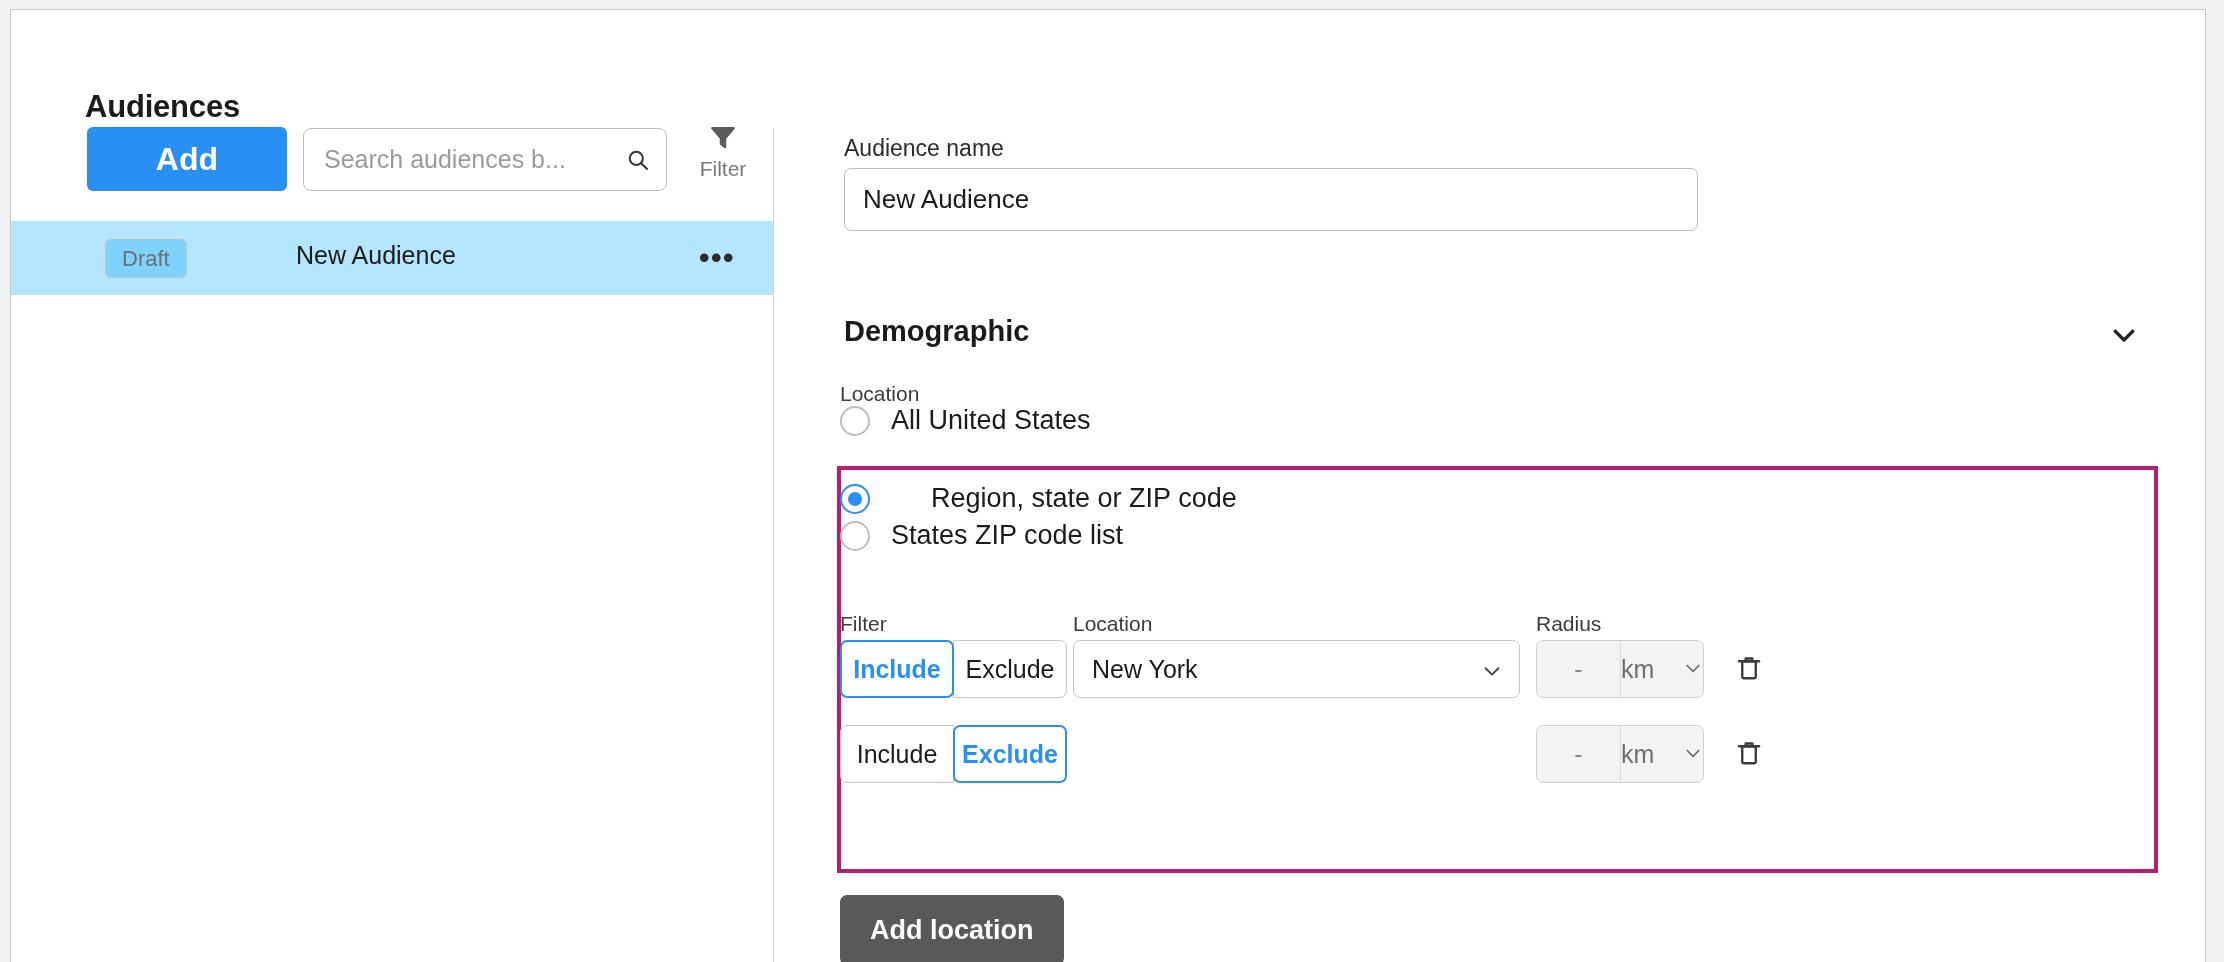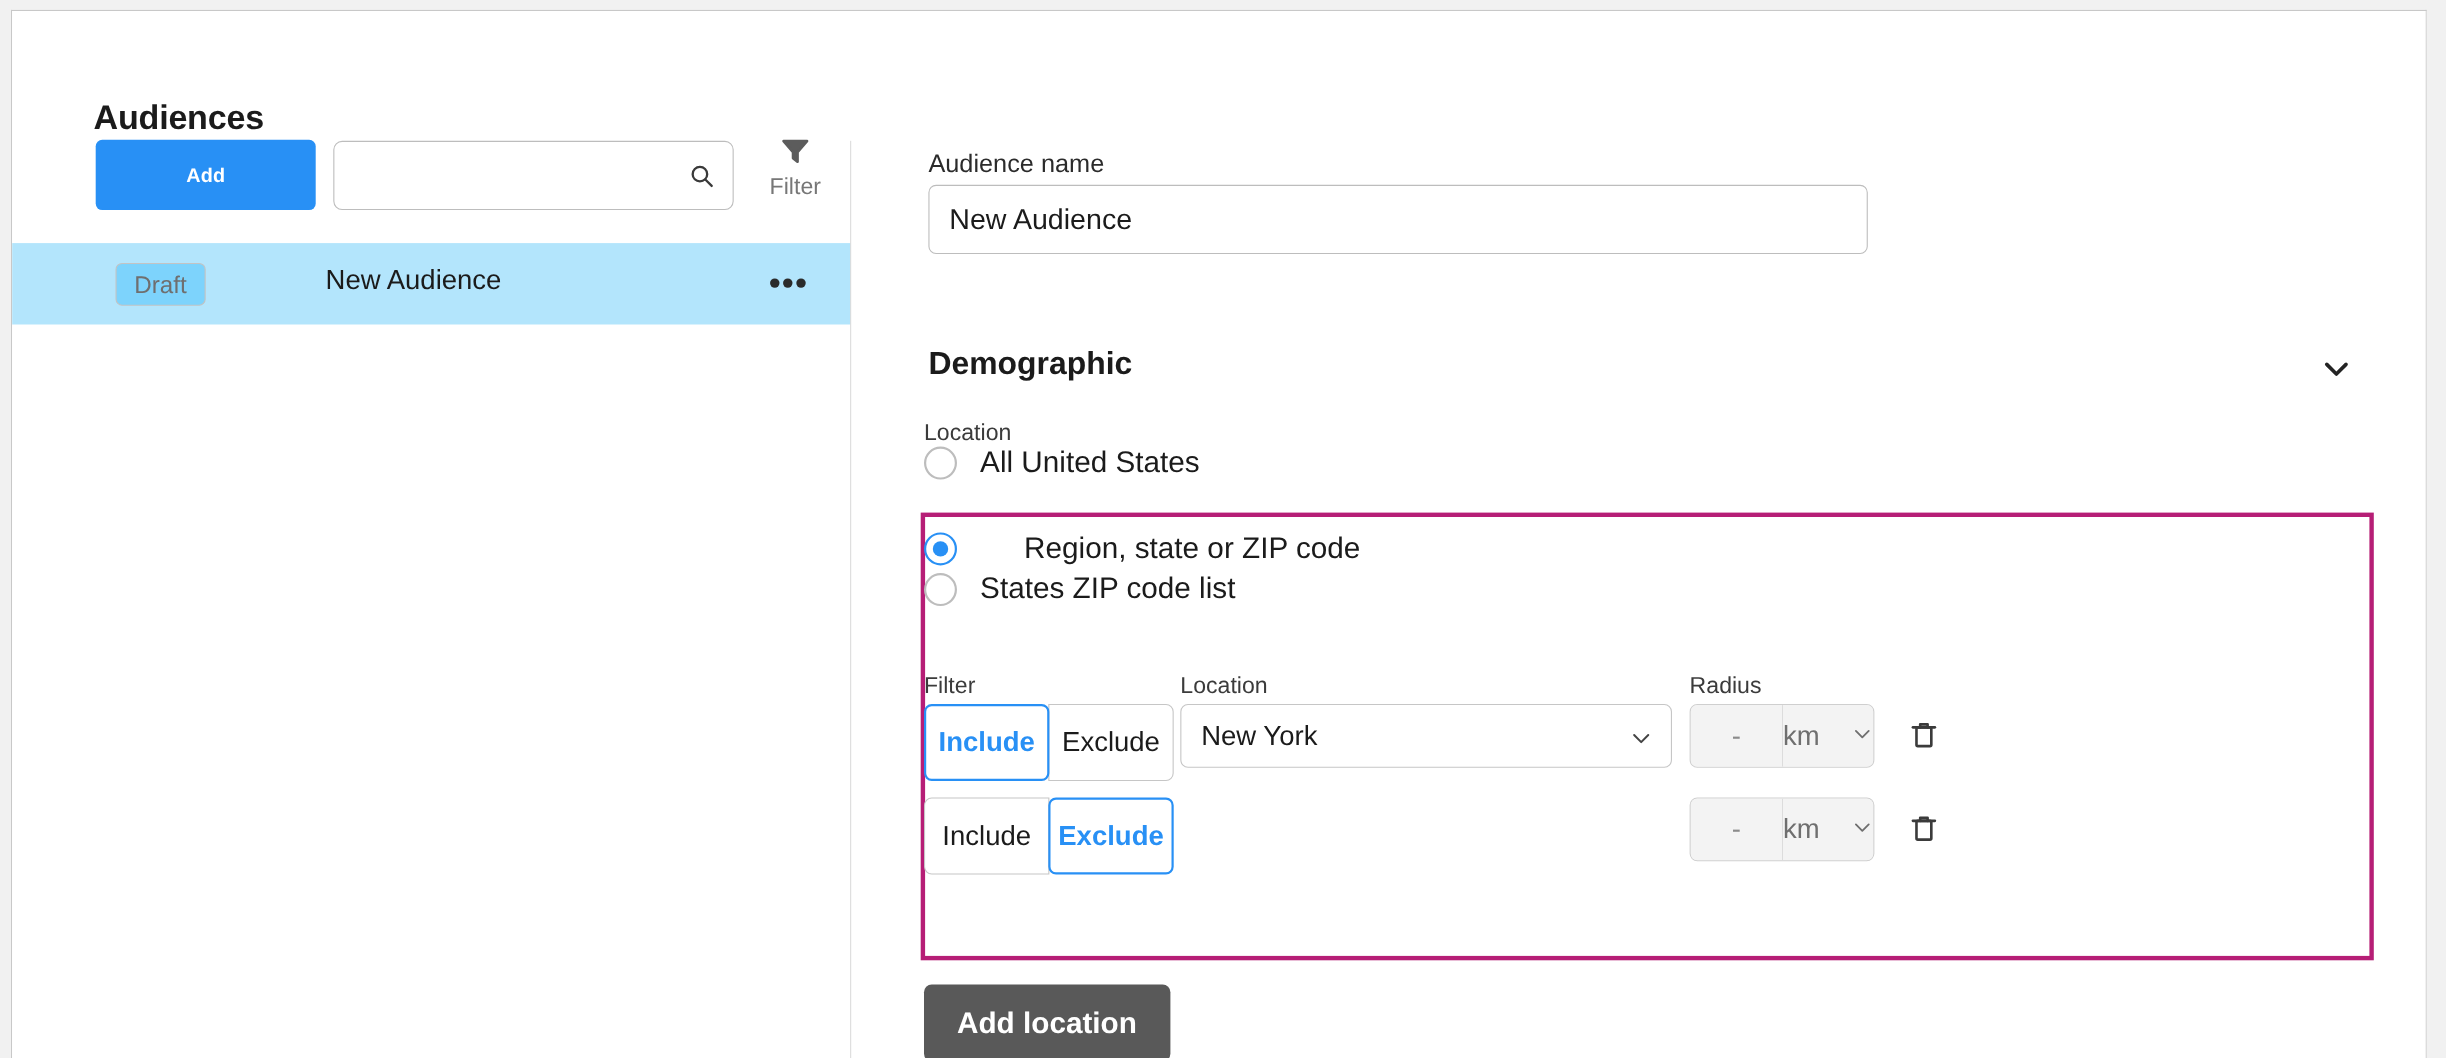--- a/index.html
+++ b/index.html
@@ -46,21 +46,21 @@
   }
 
   #add-button {
     position: absolute;
     left: 76px; top: 117px;
     width: 200px; height: 64px;
     background: #2890f5;
     border: none;
     border-radius: 6px;
     color: #ffffff;
-    font-size: 18px;
+    font-size: 32px;
     font-weight: 700;
     font-family: "Liberation Sans", sans-serif;
     cursor: pointer;
     letter-spacing: 0.1px;
   }
 
   #search-wrap {
     position: absolute;
     left: 292px; top: 118px;
     width: 364px; height: 63px;
@@ -258,21 +258,21 @@
   #loc-row-1 { top: 630px; }
   #loc-row-2 { top: 715px; }
 
   .seg-group {
     position: absolute;
     left: 66px; top: 0;
     display: flex;
     height: 58px;
   }
   .seg-btn {
-    height: 70px;
+    height: 58px;
     width: 114px;
     border: 1px solid #c6c6c6;
     background: #ffffff;
     font-size: 25px;
     font-family: "Liberation Sans", sans-serif;
     color: #1b1b1b;
     cursor: pointer;
     display: flex;
     align-items: center;
     justify-content: center;
@@ -369,20 +369,21 @@
 
 <div id="app-frame">
 
   <div id="sidebar">
 
     <div id="audiences-title">Audiences</div>
 
     <button id="add-button">Add</button>
 
     <div id="search-wrap">
+      <input id="search-input" type="text" placeholder="Search audiences b..." style="">
       <span id="search-icon">
         <svg width="24" height="24" viewBox="0 0 24 24" fill="none" stroke="currentColor" stroke-width="2.1" stroke-linecap="round">
           <circle cx="10.3" cy="10.3" r="6.6"></circle>
           <line x1="15.2" y1="15.2" x2="21" y2="21"></line>
         </svg>
       </span>
     </div>
 
     <div id="filter-btn">
       <span id="filter-icon">

